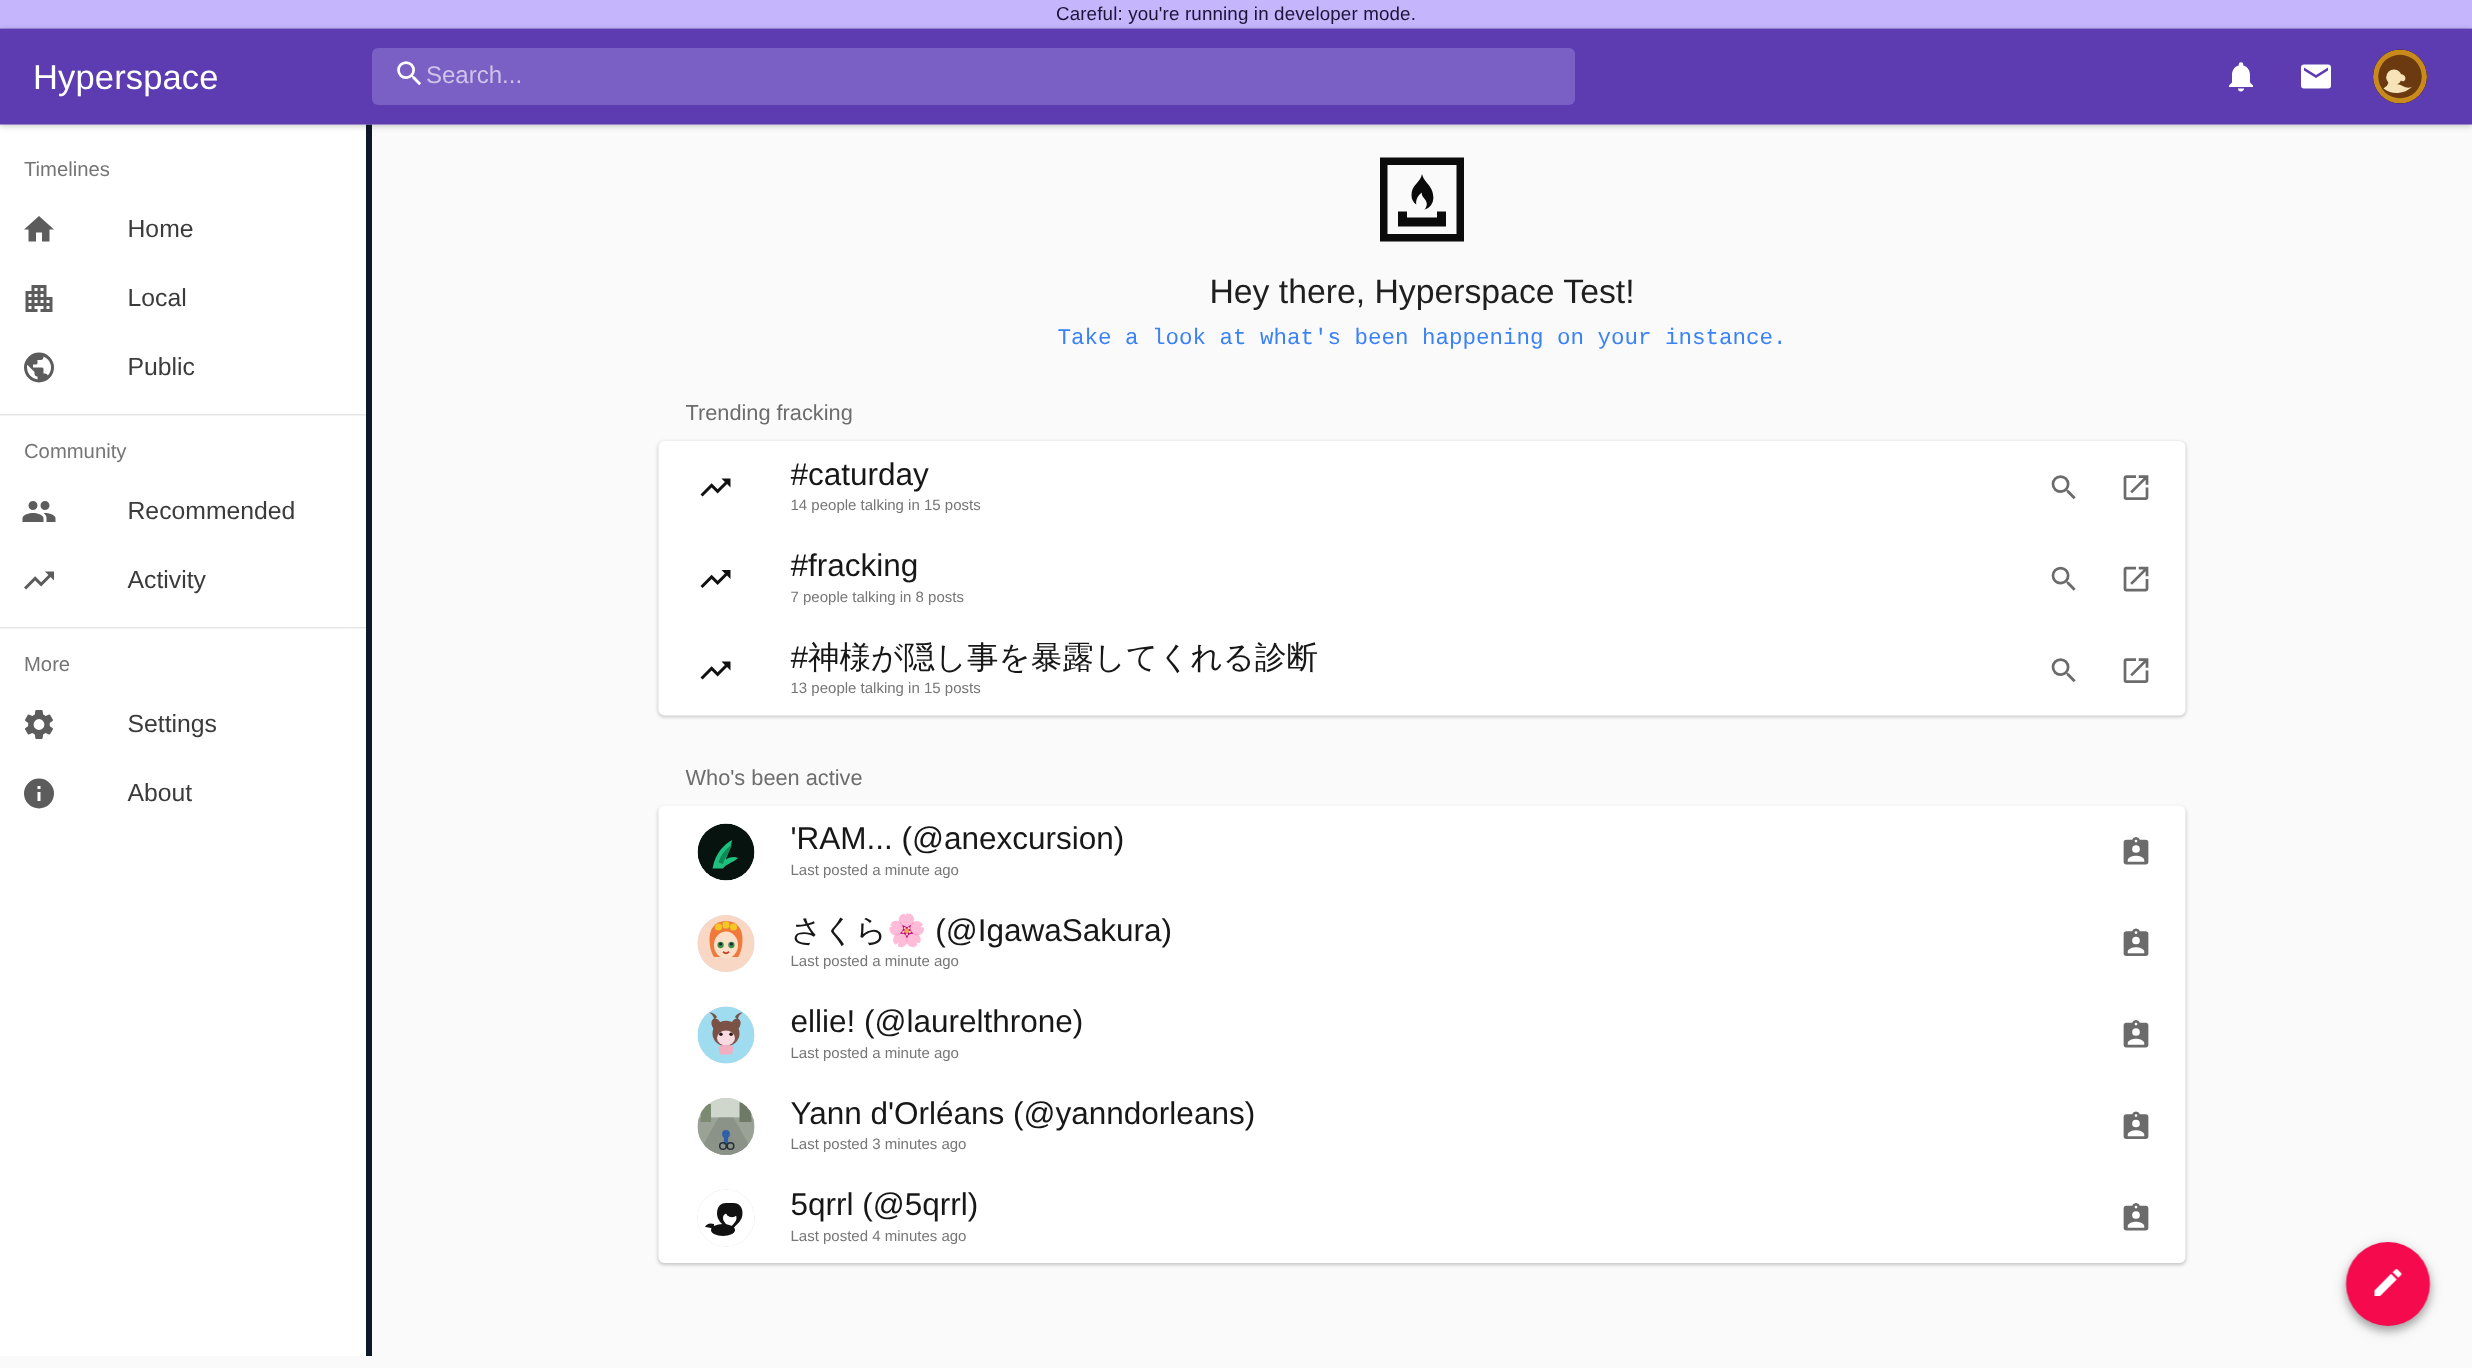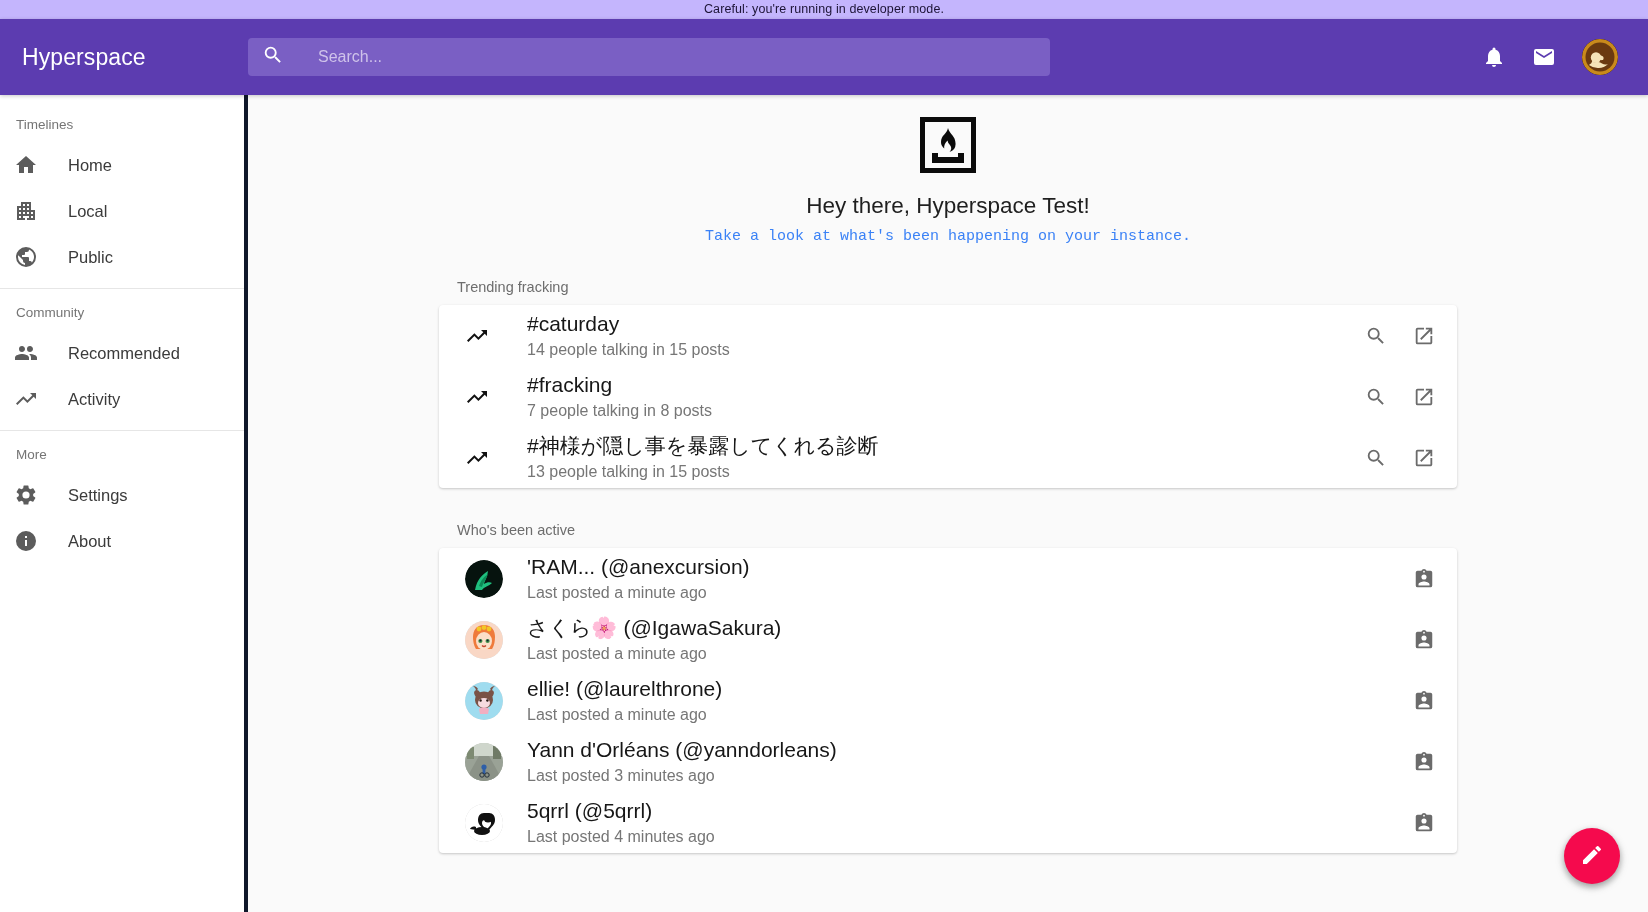--- a/index.html
+++ b/index.html
@@ -16,21 +16,21 @@
     background: #c4b5fd;
     color: #1d1436;
     font-size: 12.5px;
     line-height: 19px;
     text-align: center;
     letter-spacing: .1px;
   }
 
   
   .appbar {
-    height: 76px;
+    height: 64px;
     background: #5c3cb0;
     display: flex;
     align-items: center;
     padding: 0 18px 0 22px;
     position: relative;
     box-shadow: 0 1px 4px rgba(0,0,0,.22);
     z-index: 20;
   }
   .brand {
     color: #fff;
@@ -49,21 +49,20 @@
     align-items: center;
     padding-left: 14px;
   }
   .searchbox svg { flex: none; }
   .search-input {
     flex: 1;
     border: 0; outline: 0; background: transparent;
     color: #fff;
     font-family: "Liberation Sans", sans-serif;
     font-size: 16px;
-    margin-left: 34px;
   }
   .search-input::placeholder { color: #cfc3ea; opacity: 1; }
 
   .appbar-right {
     margin-left: auto;
     display: flex;
     align-items: center;
     gap: 26px;
     padding-right: 12px;
   }
@@ -95,20 +94,21 @@
     color: #757575;
     padding: 16px 0 10px 16px;
   }
   .side-item {
     display: flex;
     align-items: center;
     height: 46px;
     padding-left: 14px;
     cursor: pointer;
     text-decoration: none;
+    gap: 17px;
   }
   .side-item .ico { width: 54px; flex: none; line-height: 0; }
   .side-item .txt {
     font-size: 16.5px;
     color: #3b3b3b;
   }
   .side-div {
     height: 1px; background: #e6e6e6;
     margin: 8px 0 0 0;
   }
@@ -158,21 +158,21 @@
   .row .body { flex: 1; min-width: 0; }
   .row .primary {
     font-size: 21px;
     color: #171717;
     line-height: 1.3;
     white-space: nowrap;
     overflow: hidden;
     text-overflow: ellipsis;
   }
   .row .secondary {
-    font-size: 16px;
+    font-size: 10px;
     color: #767676;
     line-height: 1.45;
     margin-top: 1px;
   }
   .row .actions {
     display: flex;
     align-items: center;
     gap: 26px;
     margin-left: 16px;
   }

